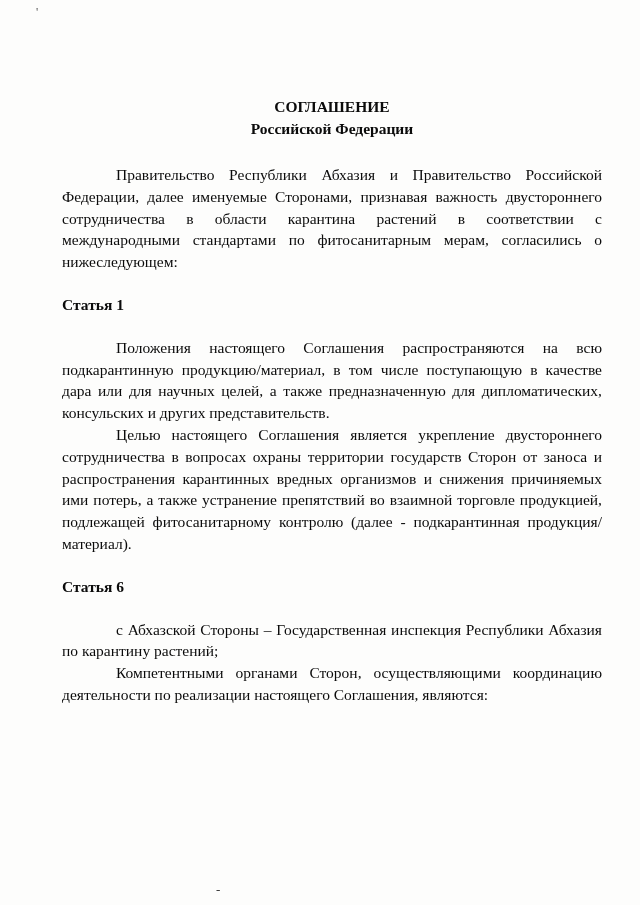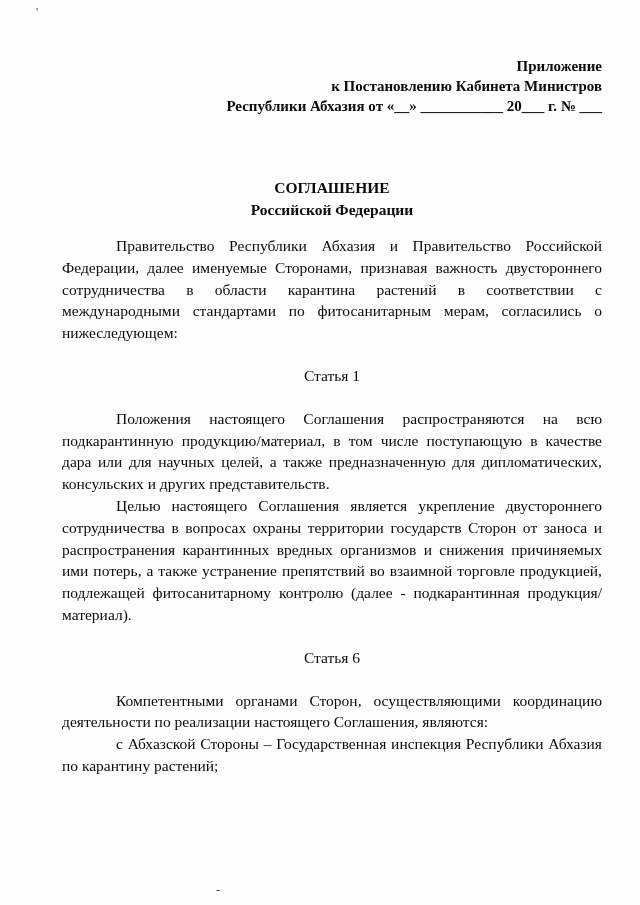--- a/index.html
+++ b/index.html
@@ -28,81 +28,75 @@
     font-size: 12px;
     color: #555;
   }
   .header-block {
     text-align: right;
     font-weight: bold;
     font-size: 15px;
     line-height: 20px;
   }
   .title-block {
-    margin-top: 61px;
+    margin-top: 40px;
     text-align: center;
     font-weight: bold;
     font-size: 15.5px;
     line-height: 22px;
   }
   .body-text {
-    margin-top: 14px;
+    margin-top: 24px;
     font-size: 15.5px;
     line-height: 21.8px;
     text-align: justify;
   }
   .para {
     margin: 0;
     text-indent: 54px;
   }
   .article-heading {
-    text-align: center;
-    font-weight: normal;
+    font-weight: bold;
     margin: 21px 0;
   }
   .footer-mark {
     position: absolute;
     left: 216px;
     bottom: 7px;
     font-size: 13px;
     color: #333;
   }
 </style>
 </head>
 <body>
 
 <div class="page">
 
   <span class="scan-artifact-top">'</span>
 
-  <div class="header-block">
-    <div>Приложение</div>
-    <div>к Постановлению Кабинета Министров</div>
-    <div>Республики Абхазия от «__» ___________ 20___ г. № ___</div>
-  </div>
 
   <div class="title-block">
     <div>СОГЛАШЕНИЕ</div>
     <div>Российской Федерации</div>
   </div>
 
   <div class="body-text">
 
     <p class="para">Правительство Республики Абхазия и Правительство Российской Федерации, далее именуемые Сторонами, признавая важность двустороннего сотрудничества в области карантина растений в соответствии с международными стандартами по фитосанитарным мерам, согласились о нижеследующем:</p>
 
     <div class="article-heading">Статья 1</div>
 
     <p class="para">Положения настоящего Соглашения распространяются на всю подкарантинную продукцию/материал, в том числе поступающую в качестве дара или для научных целей, а также предназначенную для дипломатических, консульских и других представительств.</p>
 
     <p class="para">Целью настоящего Соглашения является укрепление двустороннего сотрудничества в вопросах охраны территории государств Сторон от заноса и распространения карантинных вредных организмов и снижения причиняемых ими потерь, а также устранение препятствий во взаимной торговле продукцией, подлежащей фитосанитарному контролю (далее - подкарантинная продукция/материал).</p>
 
     <div class="article-heading">Статья 6</div>
 
+    <p class="para">с Абхазской Стороны – Государственная инспекция Республики Абхазия по карантину растений;</p>
+
     <p class="para">Компетентными органами Сторон, осуществляющими координацию деятельности по реализации настоящего Соглашения, являются:</p>
-
-    <p class="para">с Абхазской Стороны – Государственная инспекция Республики Абхазия по карантину растений;</p>
 
 
   </div>
 
   <div class="footer-mark">-</div>
 
 </div>
 
 </body></html>

